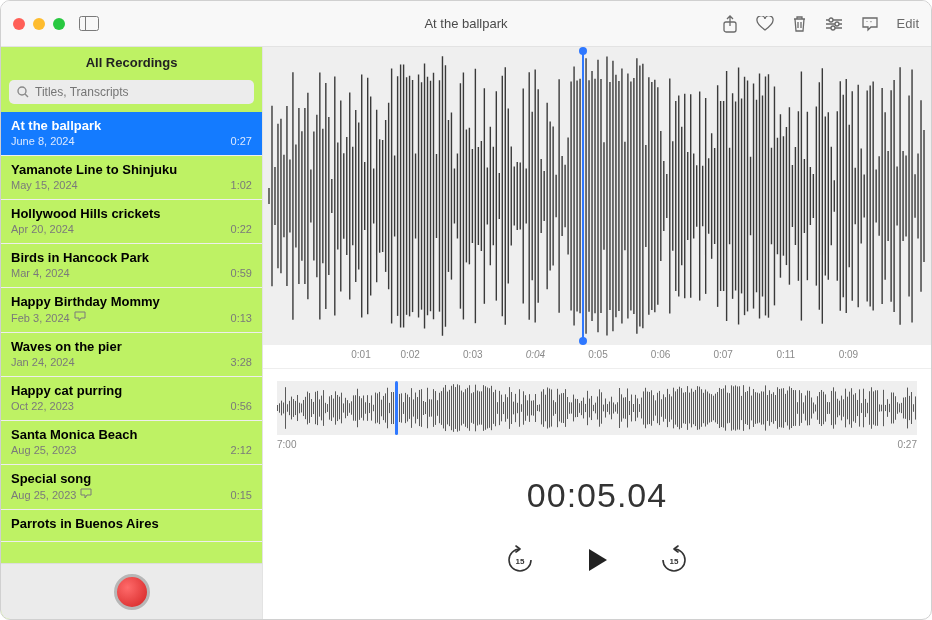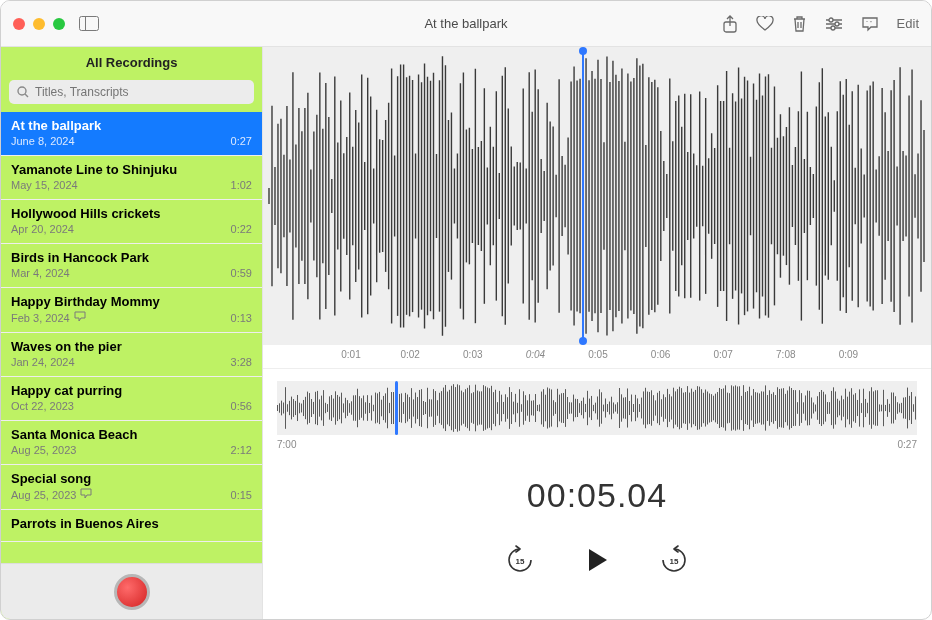--- a/index.html
+++ b/index.html
@@ -492,28 +492,28 @@
           <line x1="646.0545454545454" y1="48.59746388202575" x2="646.0545454545454" y2="249.40253611797425"></line>
           <line x1="649.0454545454545" y1="22.50612130722766" x2="649.0454545454545" y2="275.49387869277234"></line>
           <line x1="652.0363636363636" y1="127.1817463877087" x2="652.0363636363636" y2="170.8182536122913"></line>
           <line x1="655.0272727272727" y1="106.38795105593454" x2="655.0272727272727" y2="191.61204894406546"></line>
           <line x1="658.0181818181818" y1="53.276612856892825" x2="658.0181818181818" y2="244.72338714310717"></line>
           <line x1="661.0090909090909" y1="83.05765407459512" x2="661.0090909090909" y2="214.94234592540488"></line>
         </svg>
       <div id="playhead-main" class="playhead"></div>
     </div>
     <div class="time-ruler" id="time-ruler">
-        <span class="tick" style="left: 88px;">0:01</span>
+        <span class="tick" style="left: 98px;">0:01</span>
         <span class="tick" style="left: 147.2px;">0:02</span>
         <span class="tick" style="left: 209.8px;">0:03</span>
         <span class="tick" style="left: 272.4px; font-style: italic;">0:04</span>
         <span class="tick" style="left: 335px;">0:05</span>
         <span class="tick" style="left: 397.6px;">0:06</span>
         <span class="tick" style="left: 460.2px;">0:07</span>
-        <span class="tick" style="left: 522.8px;">7:08</span>
+        <span class="tick" style="left: 522.8px;">0:11</span>
         <span class="tick" style="left: 585.4px;">0:09</span>
       </div>
     <div class="overview-zone">
       <svg id="wave-small" class="wave-svg-small" width="640" height="54" preserveAspectRatio="none">
           <rect x="0" y="24" width="1" height="6"></rect>
           <rect x="2" y="22.314003202722233" width="1" height="9.371993594555533"></rect>
           <rect x="4" y="19.639034445863217" width="1" height="14.721931108273566"></rect>
           <rect x="6" y="21.497912816891983" width="1" height="11.004174366216034"></rect>
           <rect x="8" y="6.196544109527167" width="1" height="41.606911780945666"></rect>
           <rect x="10" y="23.236794900622044" width="1" height="7.5264101987559116"></rect>

